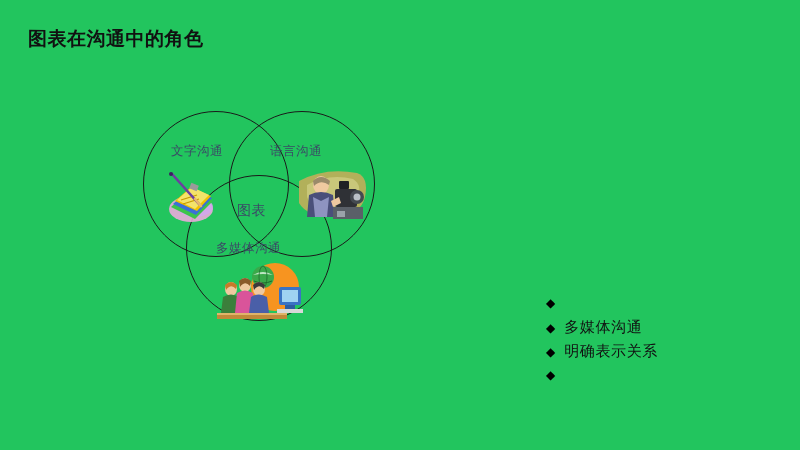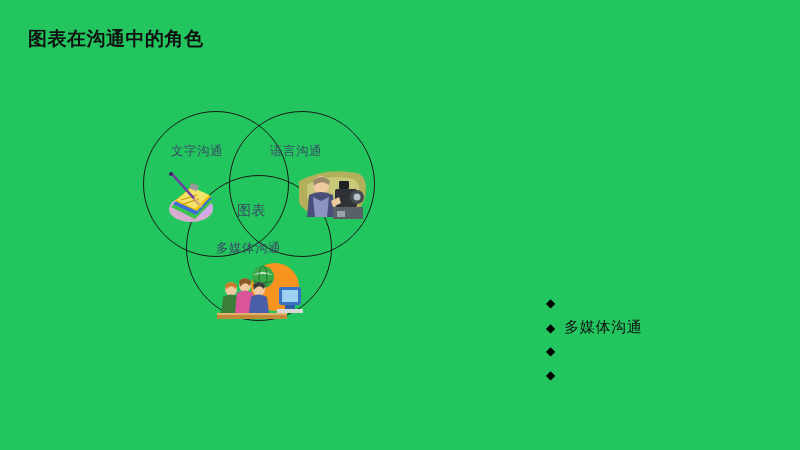--- a/index.html
+++ b/index.html
@@ -179,19 +179,20 @@
   <div id="bullets">
     <div class="bullet-row">
       <span class="bullet-mark">◆</span>
     </div>
     <div class="bullet-row">
       <span class="bullet-mark">◆</span>
       <span class="bullet-text">多媒体沟通</span>
     </div>
     <div class="bullet-row">
       <span class="bullet-mark">◆</span>
+      <span class="bullet-text">明确表示关系</span>
     </div>
     <div class="bullet-row">
       <span class="bullet-mark">◆</span>
     </div>
   </div>
 
 </div>
 
 </body></html>

